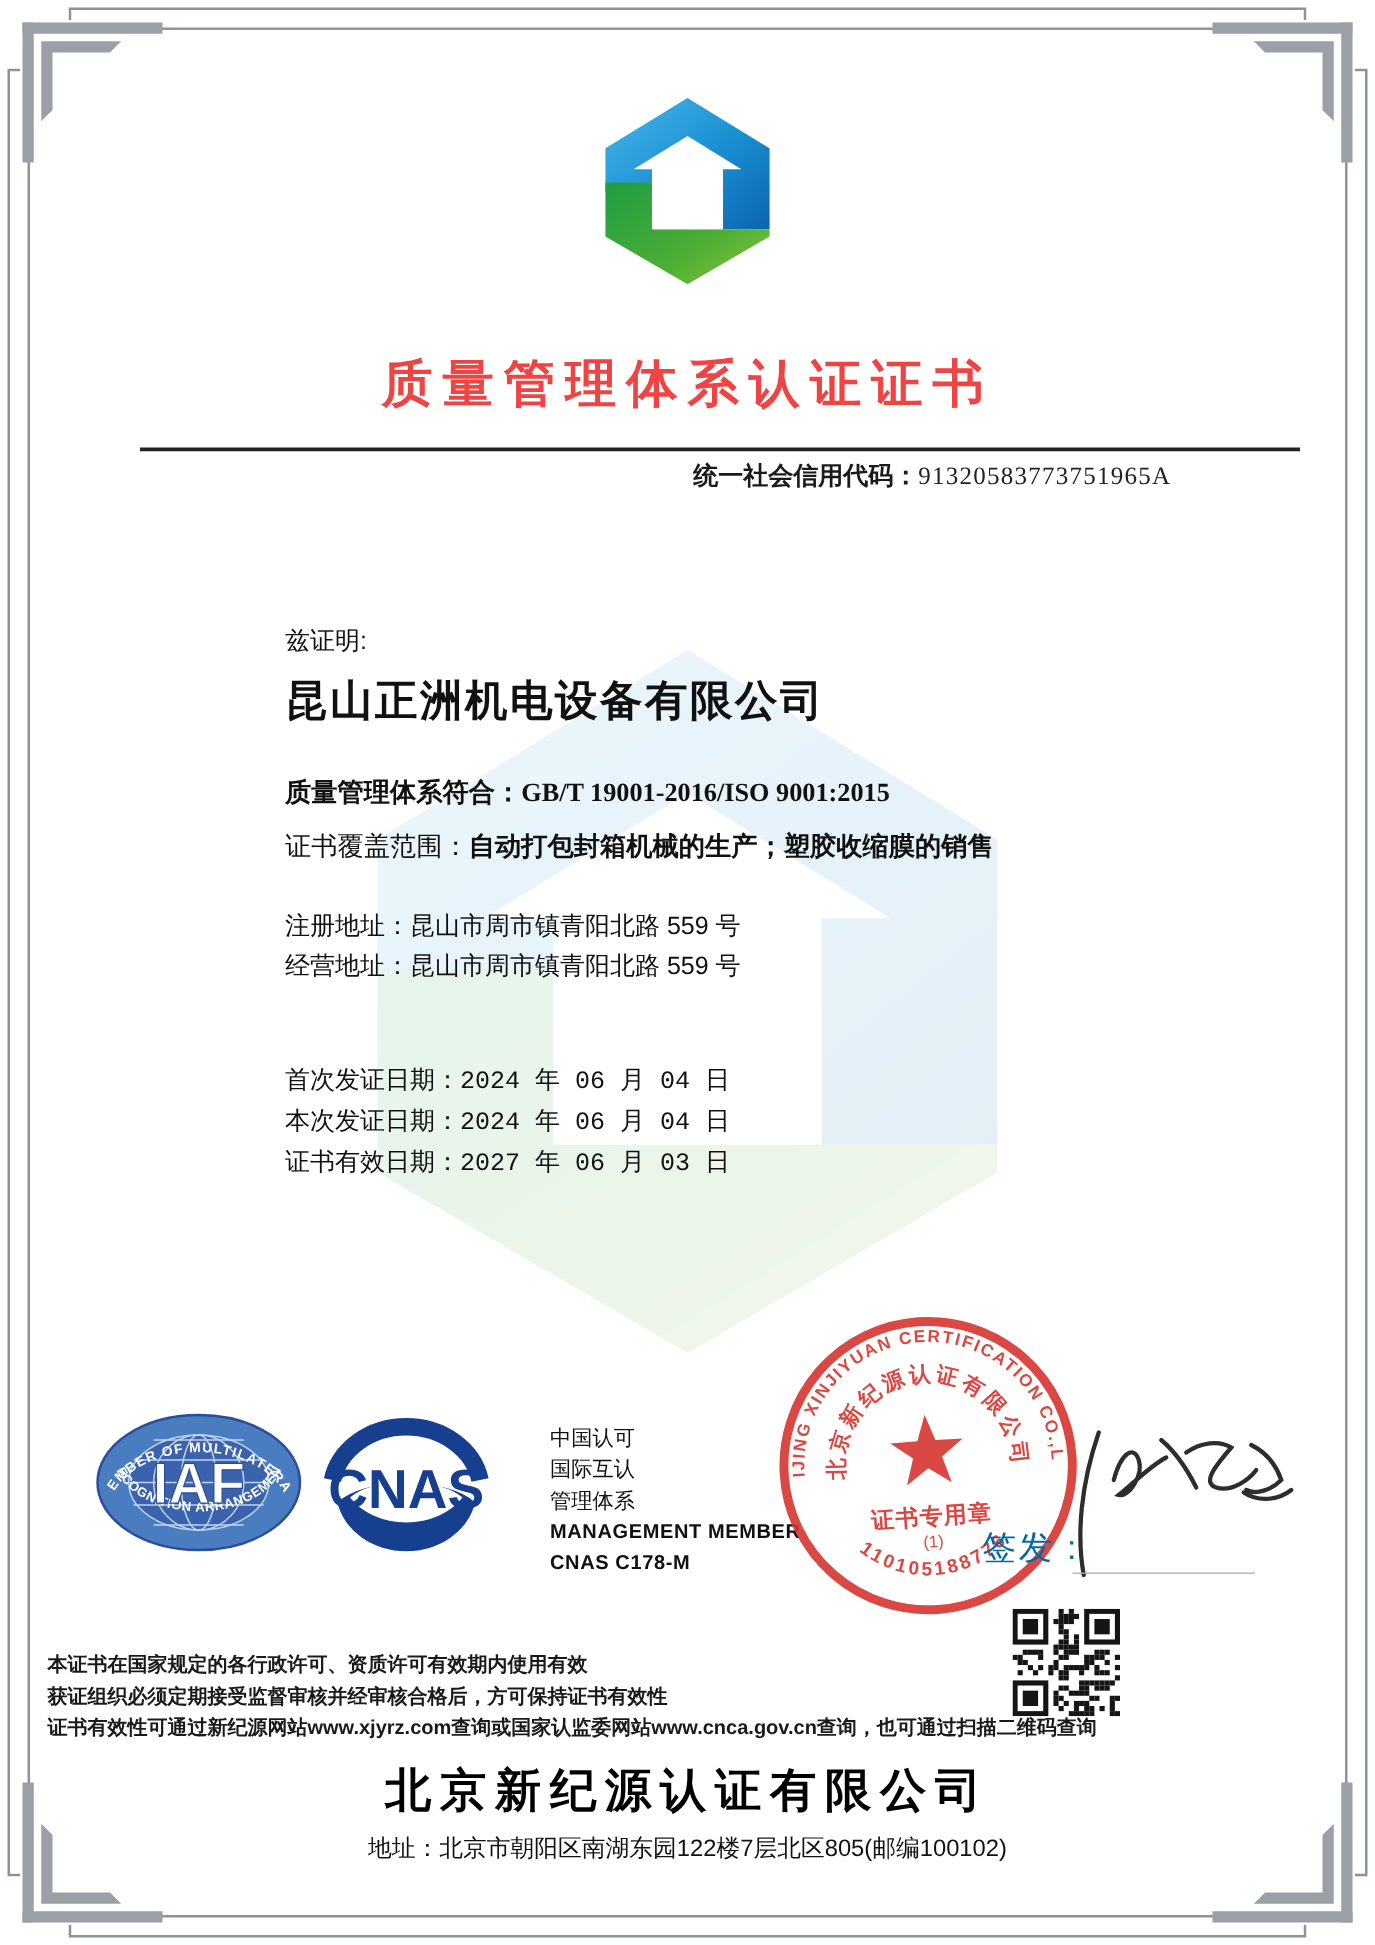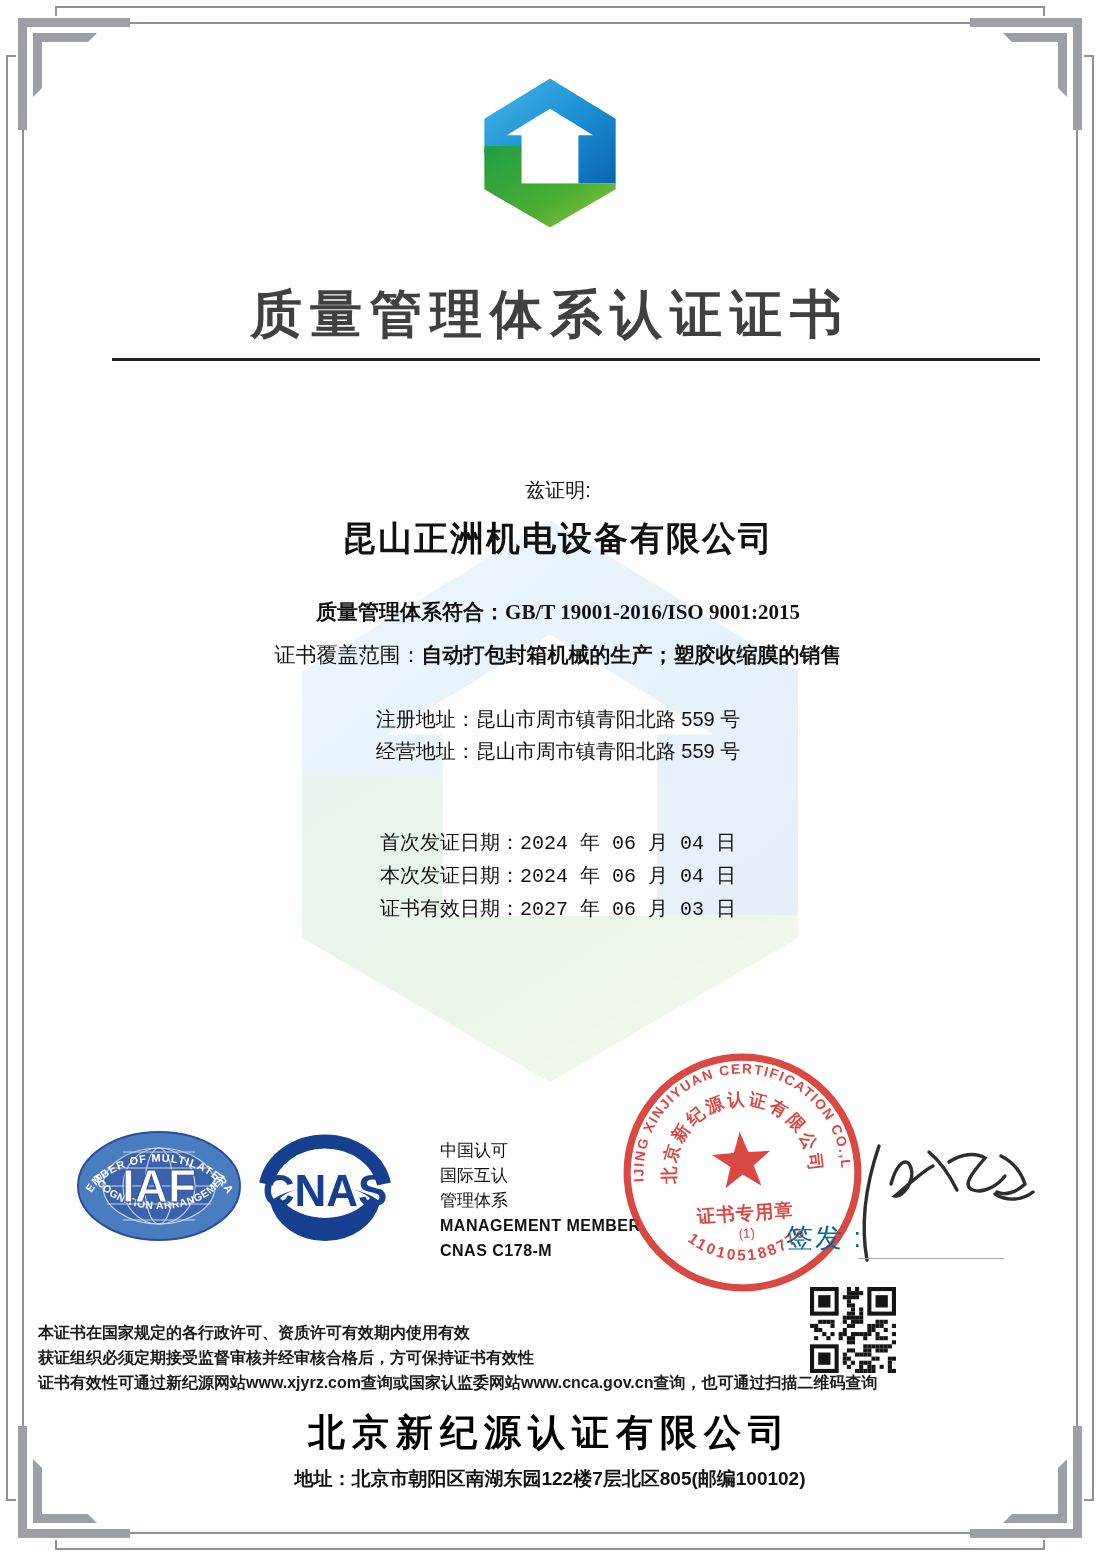--- a/index.html
+++ b/index.html
@@ -7,29 +7,29 @@
     position:relative;width:1100px;height:1556px;margin:0 auto;
     background:#ffffff;overflow:hidden;
     font-family:"Liberation Sans",sans-serif;color:#111;
   }
   .abs{position:absolute;}
   svg text{font-family:"Liberation Sans",sans-serif;}
 
   
   .title{
     left:0;top:280px;width:1100px;text-align:center;
-    font-size:52px;font-weight:bold;letter-spacing:8px;color:#404040;
+    font-size:41px;font-weight:bold;letter-spacing:8px;color:#ef4444;
   }
   .title-rule{left:112px;top:358px;width:928px;height:3px;background:#222;}
   .cert-ids{right:163px;top:366px;text-align:right;line-height:31px;font-size:20px;}
   .cert-ids .lbl{font-weight:bold;color:#1a1a1a;}
   .cert-ids .val{font-family:"Liberation Serif",serif;color:#222;letter-spacing:1px;}
 
   
-  .content{left:228px;top:477px;width:660px;text-align:center;}
+  .content{left:228px;top:499px;width:660px;}
   .intro{font-size:20px;margin-bottom:12px;}
   .company{font-size:34px;font-weight:bold;letter-spacing:2px;margin-bottom:36px;}
   .line{font-size:21px;margin-bottom:8px;}
   .standard-line{margin-bottom:15px;font-weight:bold;}
   .scope-line{margin-bottom:34px;}
   .scope-line .strong{font-weight:bold;}
   .addr-line{font-size:20px;line-height:32px;margin-bottom:0;}
   .dates{margin-top:60px;}
   .date-line{font-size:20px;line-height:33px;font-family:Liberation Mono, monospace;}
   .serifv{font-family:"Liberation Serif",serif;}
@@ -38,21 +38,21 @@
   .acc-text{left:440px;top:1138px;font-size:17px;line-height:25px;}
   .acc-text .en{font-weight:bold;font-size:16px;letter-spacing:0.5px;}
 
   
   .sign-label{left:786px;top:1220px;font-size:27px;color:#0369a1;letter-spacing:2px;}
   .sign-underline{left:858px;top:1258px;width:146px;height:1px;background:#a9a9a9;}
 
   
   .notes{left:38px;top:1320px;font-size:16px;font-weight:600;line-height:25px;color:#1a1a1a;}
   .issuer{left:0;top:1408px;width:1100px;text-align:center;font-size:37px;font-weight:bold;letter-spacing:7px;color:#000;}
-  .issuer-addr{left:0;top:1466px;width:1100px;text-align:center;font-size:19px;font-weight:700;color:#111;}
+  .issuer-addr{left:0;top:1466px;width:1100px;text-align:center;font-size:19px;font-weight:400;color:#111;}
 
   .wm{opacity:0.10;pointer-events:none;}
   .stamp{opacity:0.90;}
 </style>
 </head>
 <body>
 
 <div class="page">
 
   <svg width="0" height="0" style="position:absolute" aria-hidden="true">
@@ -103,20 +103,21 @@
   </svg>
 
   <svg class="abs" width="196" height="196" viewBox="0 0 200 200" style="left:452px;top:52px">
     <use href="#logo-sym"></use>
   </svg>
 
   <div class="abs title">质量管理体系认证证书</div>
   <div class="abs title-rule"></div>
 
   <div class="abs cert-ids">
+    <div><span class="lbl">统一社会信用代码：</span><span class="val">91320583773751965A</span></div>
   </div>
 
   <div class="abs content">
     <div class="intro">兹证明:</div>
     <div class="company">昆山正洲机电设备有限公司</div>
     <div class="line standard-line"><span>质量管理体系符合：</span><span class="serifv">GB/T 19001-2016/ISO 9001:2015</span></div>
     <div class="line scope-line"><span>证书覆盖范围：</span><span class="strong">自动打包封箱机械的生产；塑胶收缩膜的销售</span></div>
     <div class="addr-line"><span>注册地址：</span><span>昆山市周市镇青阳北路 559 号</span></div>
     <div class="addr-line"><span>经营地址：</span><span>昆山市周市镇青阳北路 559 号</span></div>
     <div class="dates">

